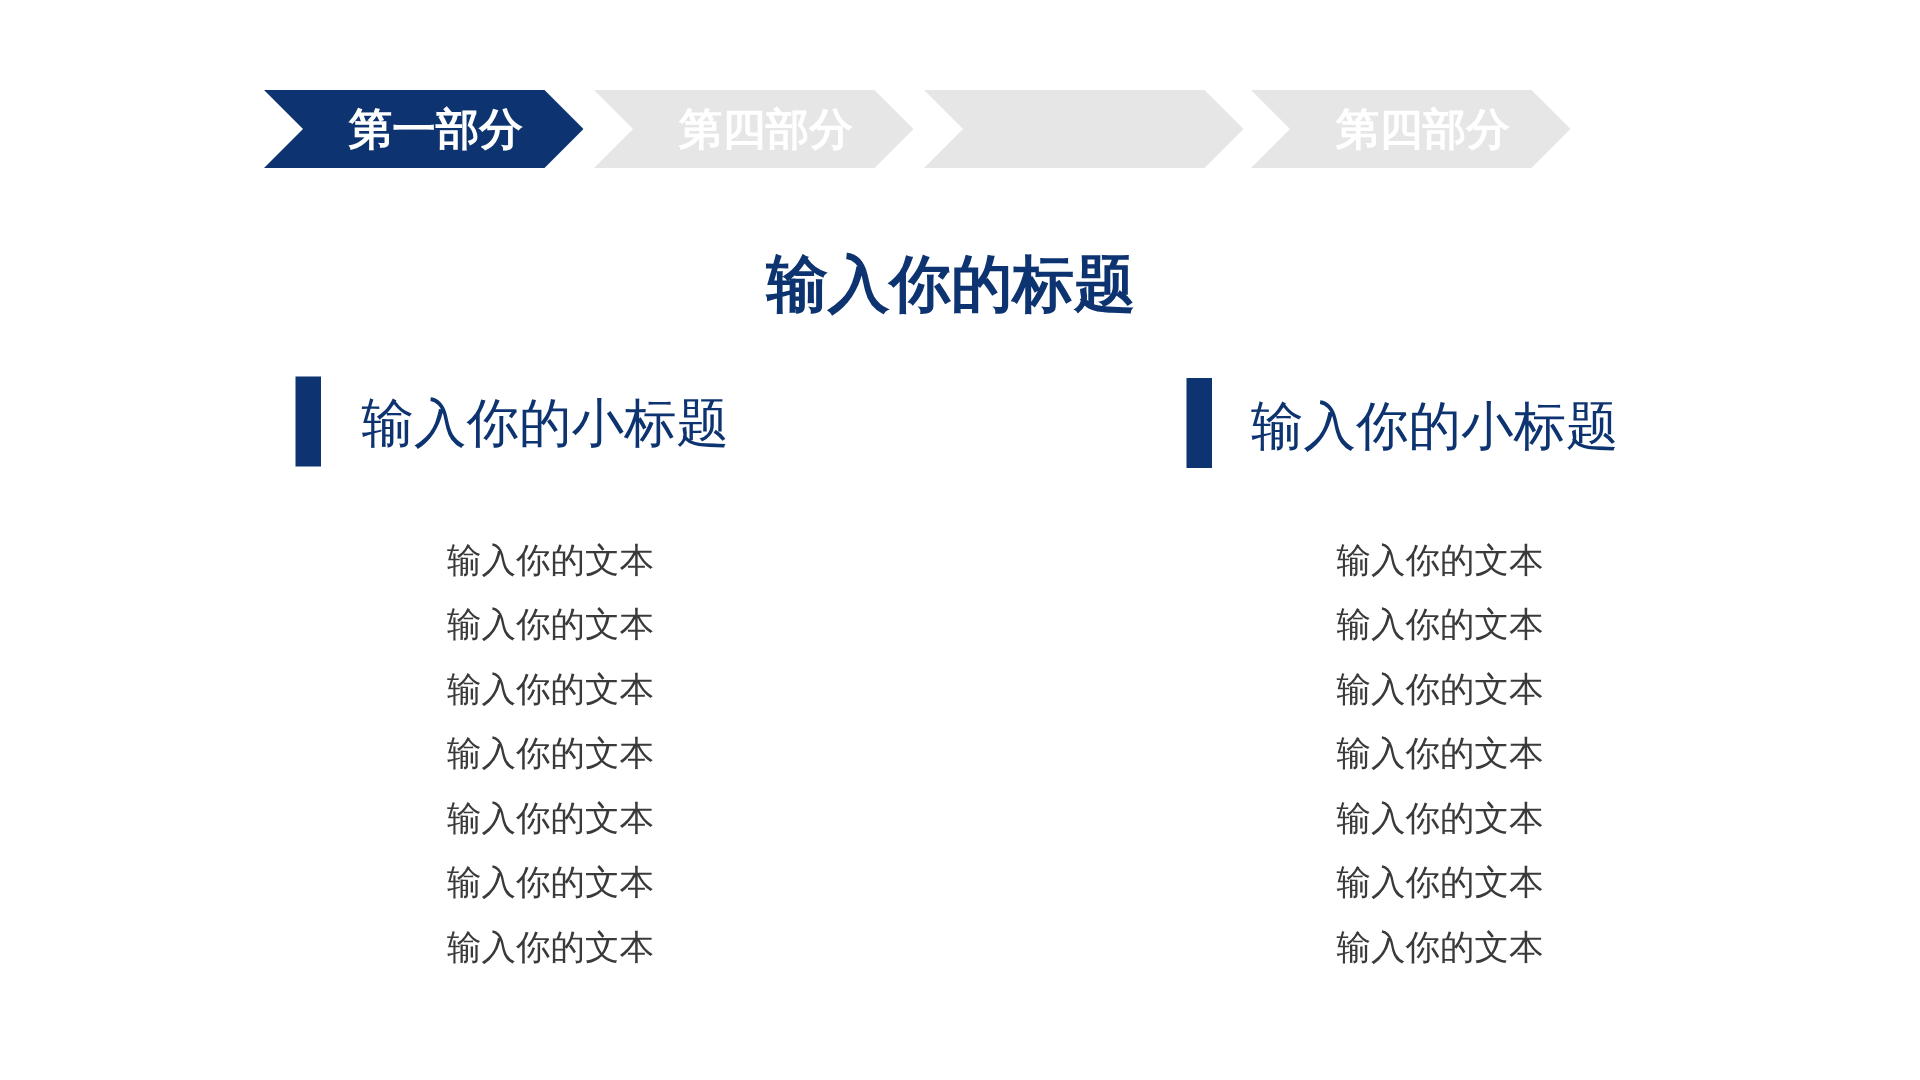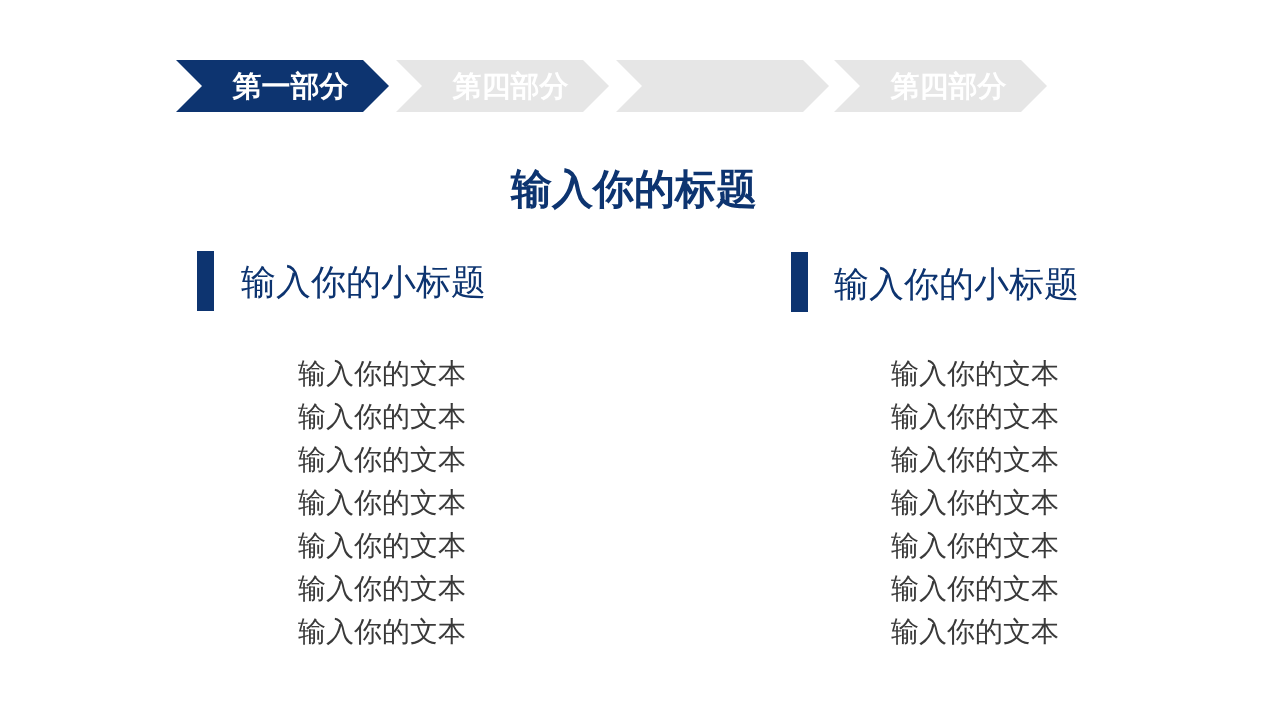--- a/index.html
+++ b/index.html
@@ -7,21 +7,21 @@
          font-family: "DejaVu Sans", "Liberation Sans", sans-serif; }
   .chev { position:absolute; top:60px; width:213px; height:68px; }
   .chev svg { position:absolute; left:0; top:0; }
   .chev .lbl { position:absolute; left:26px; right:0; top:0; height:52px; line-height:52px;
                text-align:center; font-size:29px; font-weight:bold; color:#ffffff; letter-spacing:0px; padding-right:10px; }
   .title { position:absolute; left:0; width:1268px; top:162px; text-align:center;
            font-size:41px; font-weight:bold; color:#0d3470; }
   .bar { position:absolute; width:17px; height:60px; background:#0d3470; }
   .sub { position:absolute; font-size:35px; font-weight:normal; color:#0d3470; white-space:nowrap; }
   .list { position:absolute; top:356px; }
-  .list .item { height:43px; line-height:36px; font-size:28px; color:#3a3a3a; white-space:nowrap; }
+  .list .item { height:43px; line-height:36px; font-size:23px; color:#3a3a3a; white-space:nowrap; }
 </style>
 </head>
 <body>
 
 <div class="chev" style="left:176px;">
   <svg width="213" height="52">
       <polygon points="0,0 187,0 213,26 187,52 0,52 26,26" fill="#0d3470"></polygon>
     </svg>
   <div class="lbl">第一部分</div>
 </div>

